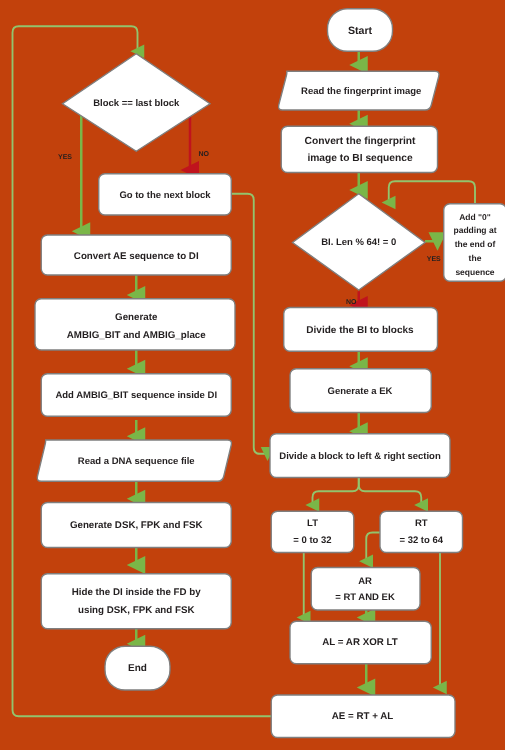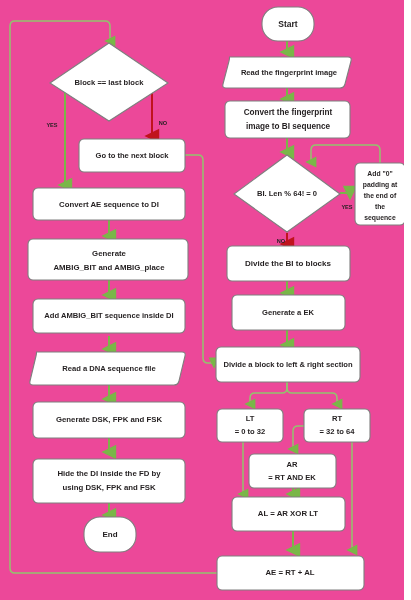--- a/index.html
+++ b/index.html
@@ -1,17 +1,17 @@
 <!DOCTYPE html>
 <html><head>
 <meta charset="utf-8">
 <style>
   html,body{margin:0;padding:0;background:#ffffff;}
   body{width:411px;height:600px;font-family:"Liberation Sans",sans-serif;}
-  #chart-root{position:relative;width:404px;height:600px;overflow:hidden;background:#ec4899;}
+  #chart-root{position:relative;width:404px;height:600px;overflow:hidden;background:#c2410c;}
   svg{display:block;}
   .node-label{font-family:"Liberation Sans",sans-serif;font-weight:bold;fill:#231f20;text-anchor:middle;dominant-baseline:middle;}
   .edge-label{font-family:"Liberation Sans",sans-serif;font-weight:bold;fill:#231f20;text-anchor:middle;}
   .shape{fill:#ffffff;stroke:#7f7f7f;stroke-width:1.1;}
   .flow-green{fill:none;stroke:#92c46d;stroke-width:1.5;}
   .flow-green-thick{fill:none;stroke:#7ab648;stroke-width:2;}
   .flow-red{fill:none;stroke:#c0131d;stroke-width:2;}
 </style>
 </head>
 <body>

